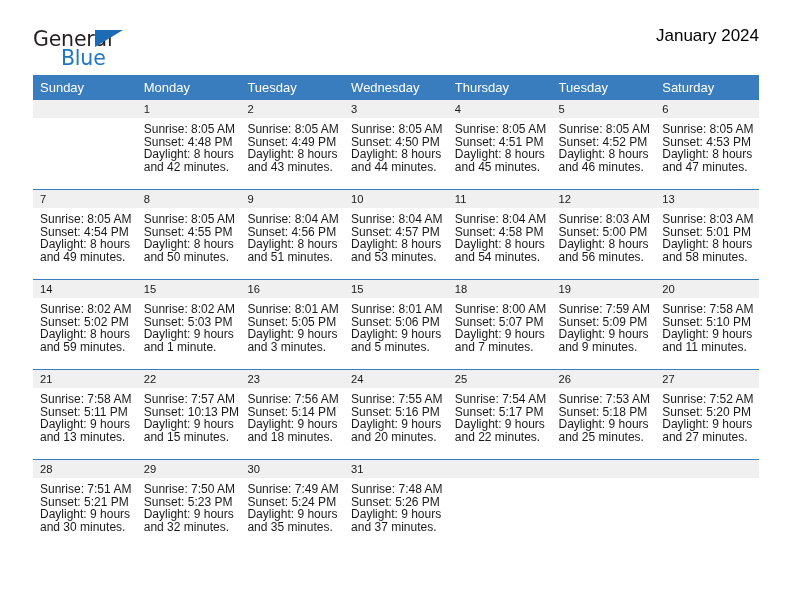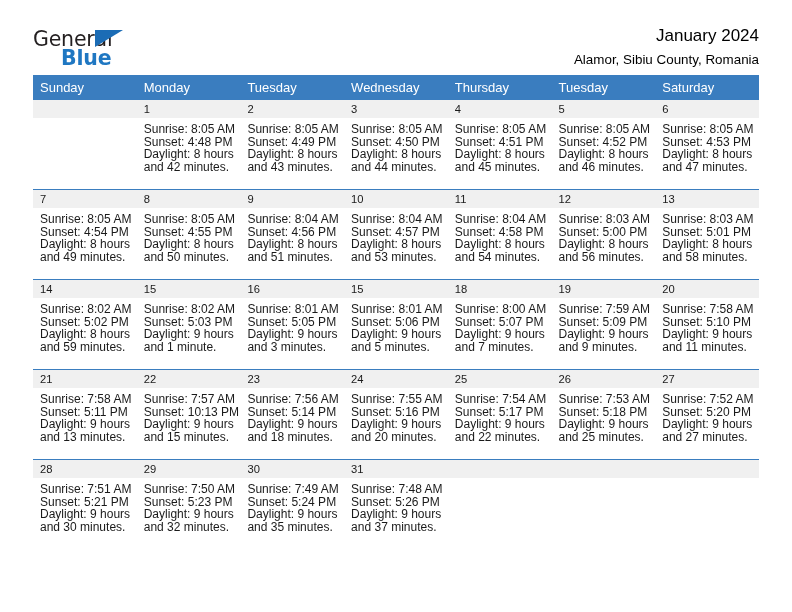--- a/index.html
+++ b/index.html
@@ -48,21 +48,21 @@
     font-weight: 400;
   }
   .logo-blue {
     position: absolute;
     left: 28px;
     top: 19px;
     font-size: 20.5px;
     letter-spacing: -0.2px;
     color: #1f77c2;
     font-family: "DejaVu Sans", sans-serif;
-    font-weight: 700;
+    font-weight: 400;
   }
   .logo-tri {
     position: absolute;
     left: 62px;
     top: 3px;
     width: 0;
     height: 0;
     border-left: 28px solid #1b6cb5;
     border-bottom: 17px solid transparent;
   }
@@ -139,21 +139,20 @@
   <div class="topbar">
 
     <div class="logo">
       <span class="logo-general">General</span>
       <span class="logo-tri"></span>
       <span class="logo-blue">Blue</span>
     </div>
 
     <div class="titles">
       <div class="cal-title">January 2024</div>
-      <div class="cal-sub">Alamor, Sibiu County, Romania</div>
     </div>
 
   </div>
 
   <table class="calendar">
     <thead>
       <tr>
         <th>Sunday</th>
         <th>Monday</th>
         <th>Tuesday</th>

